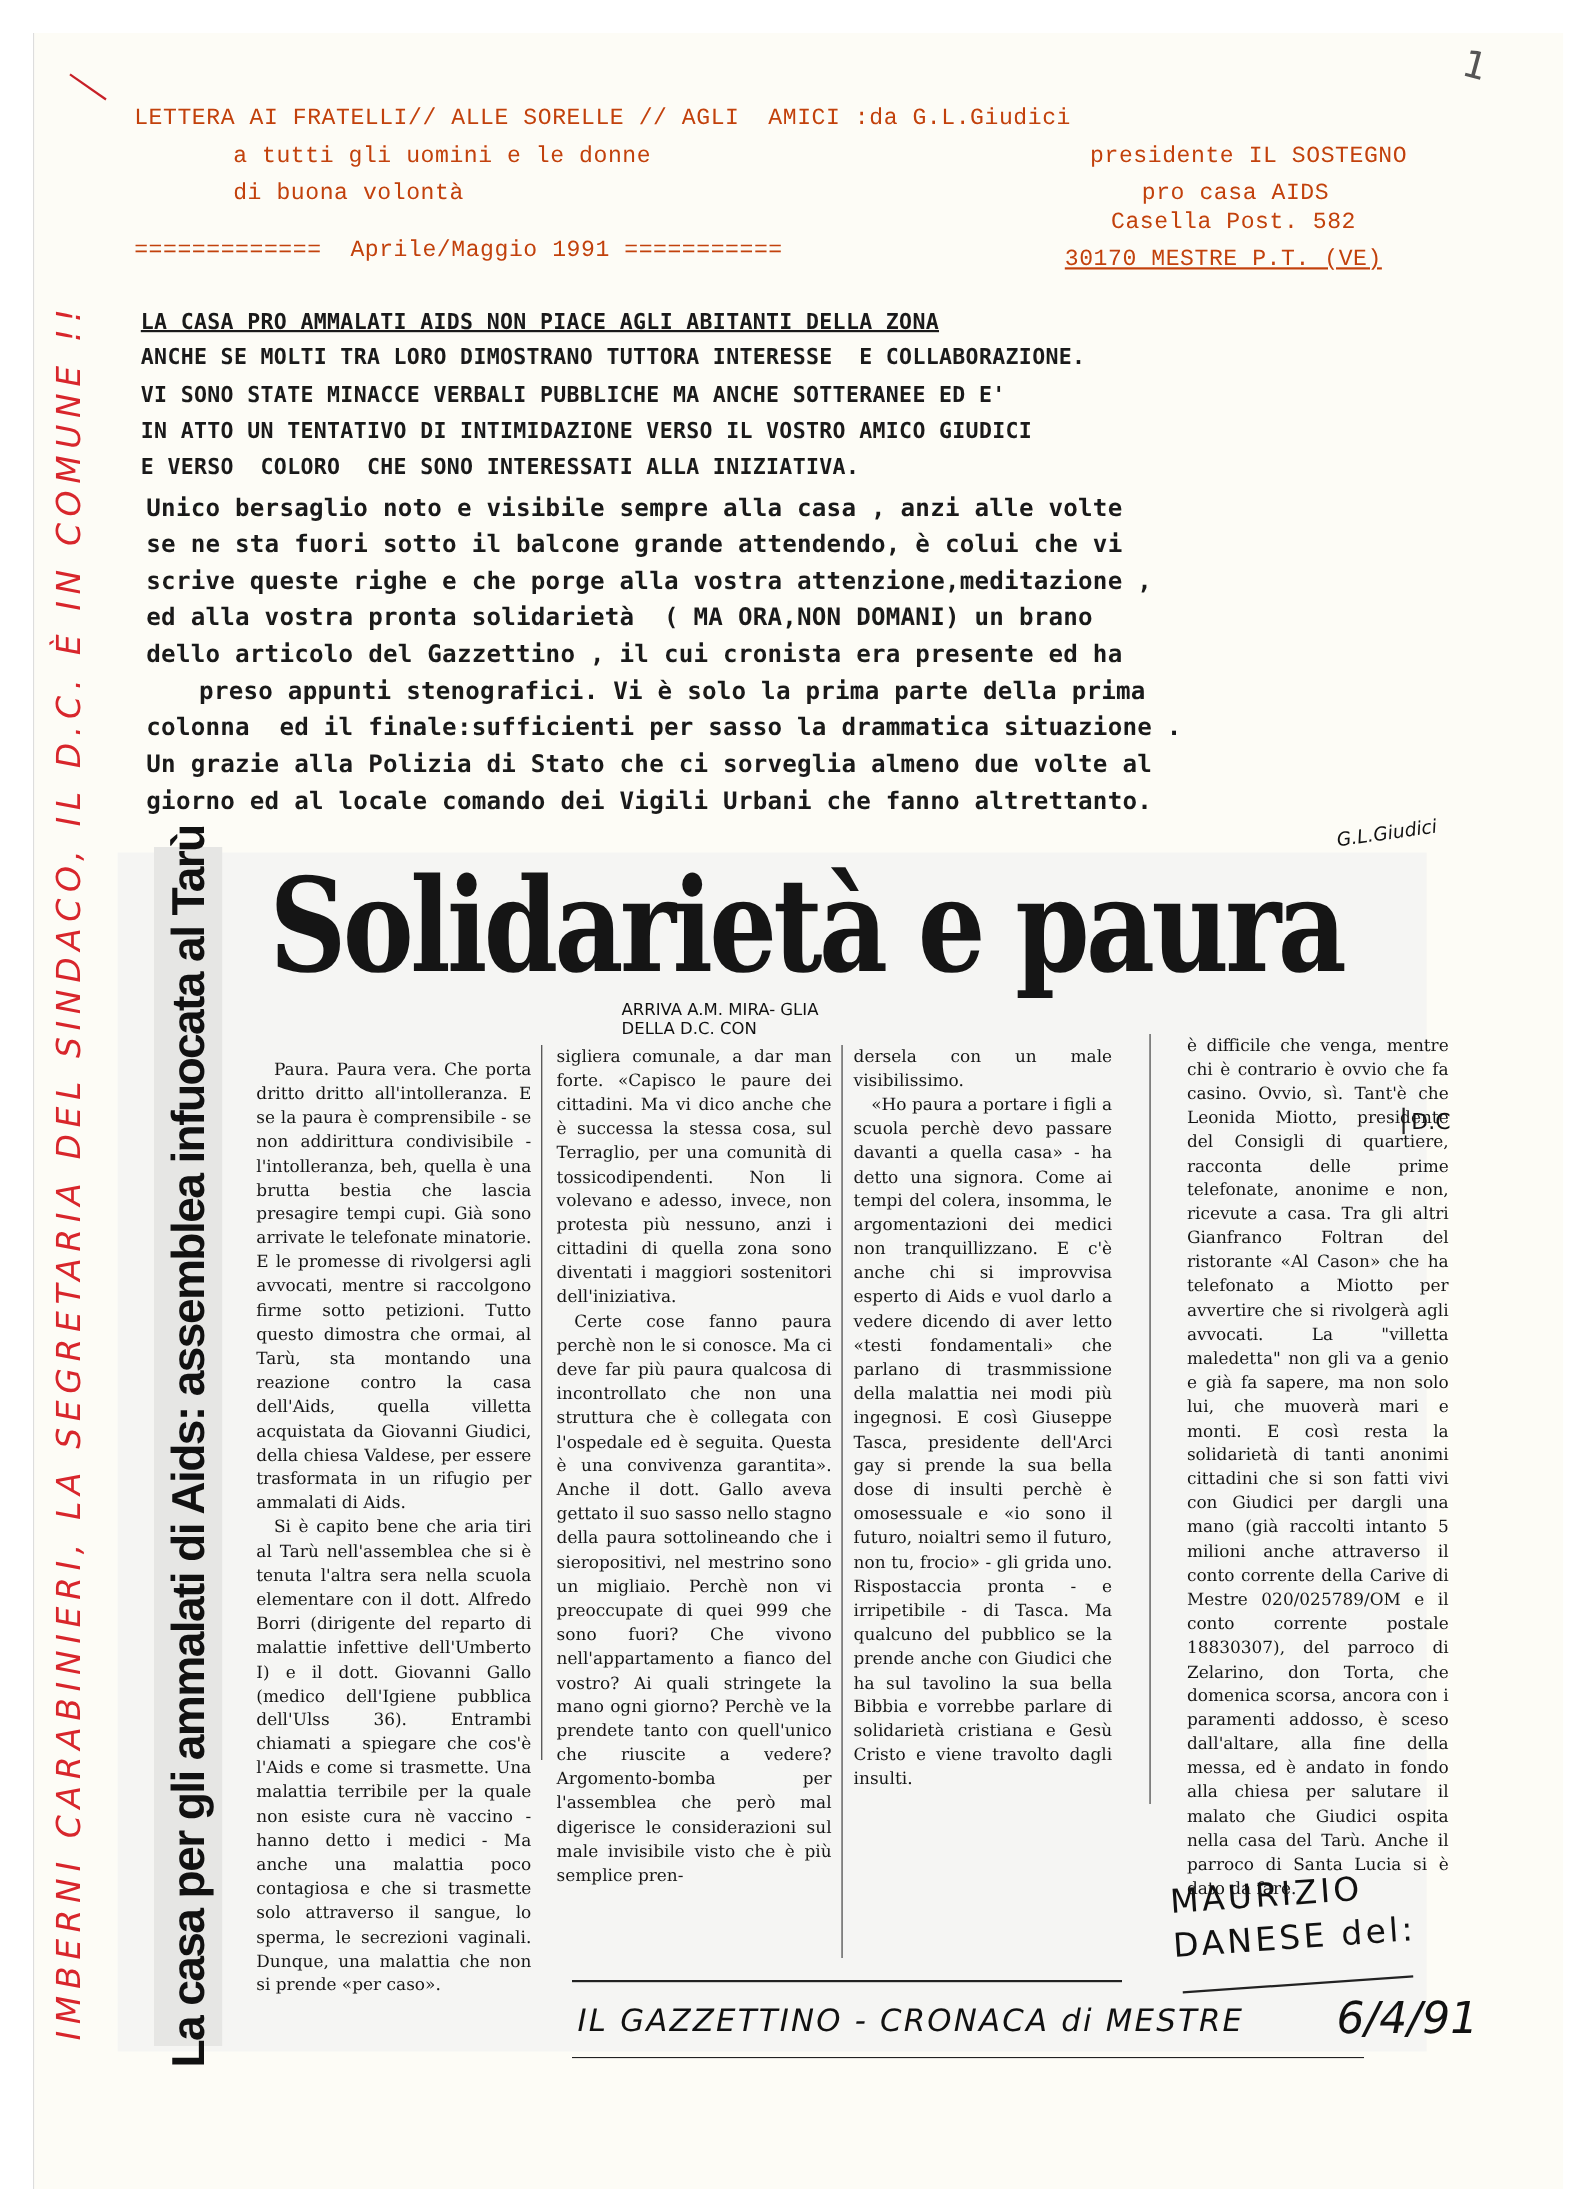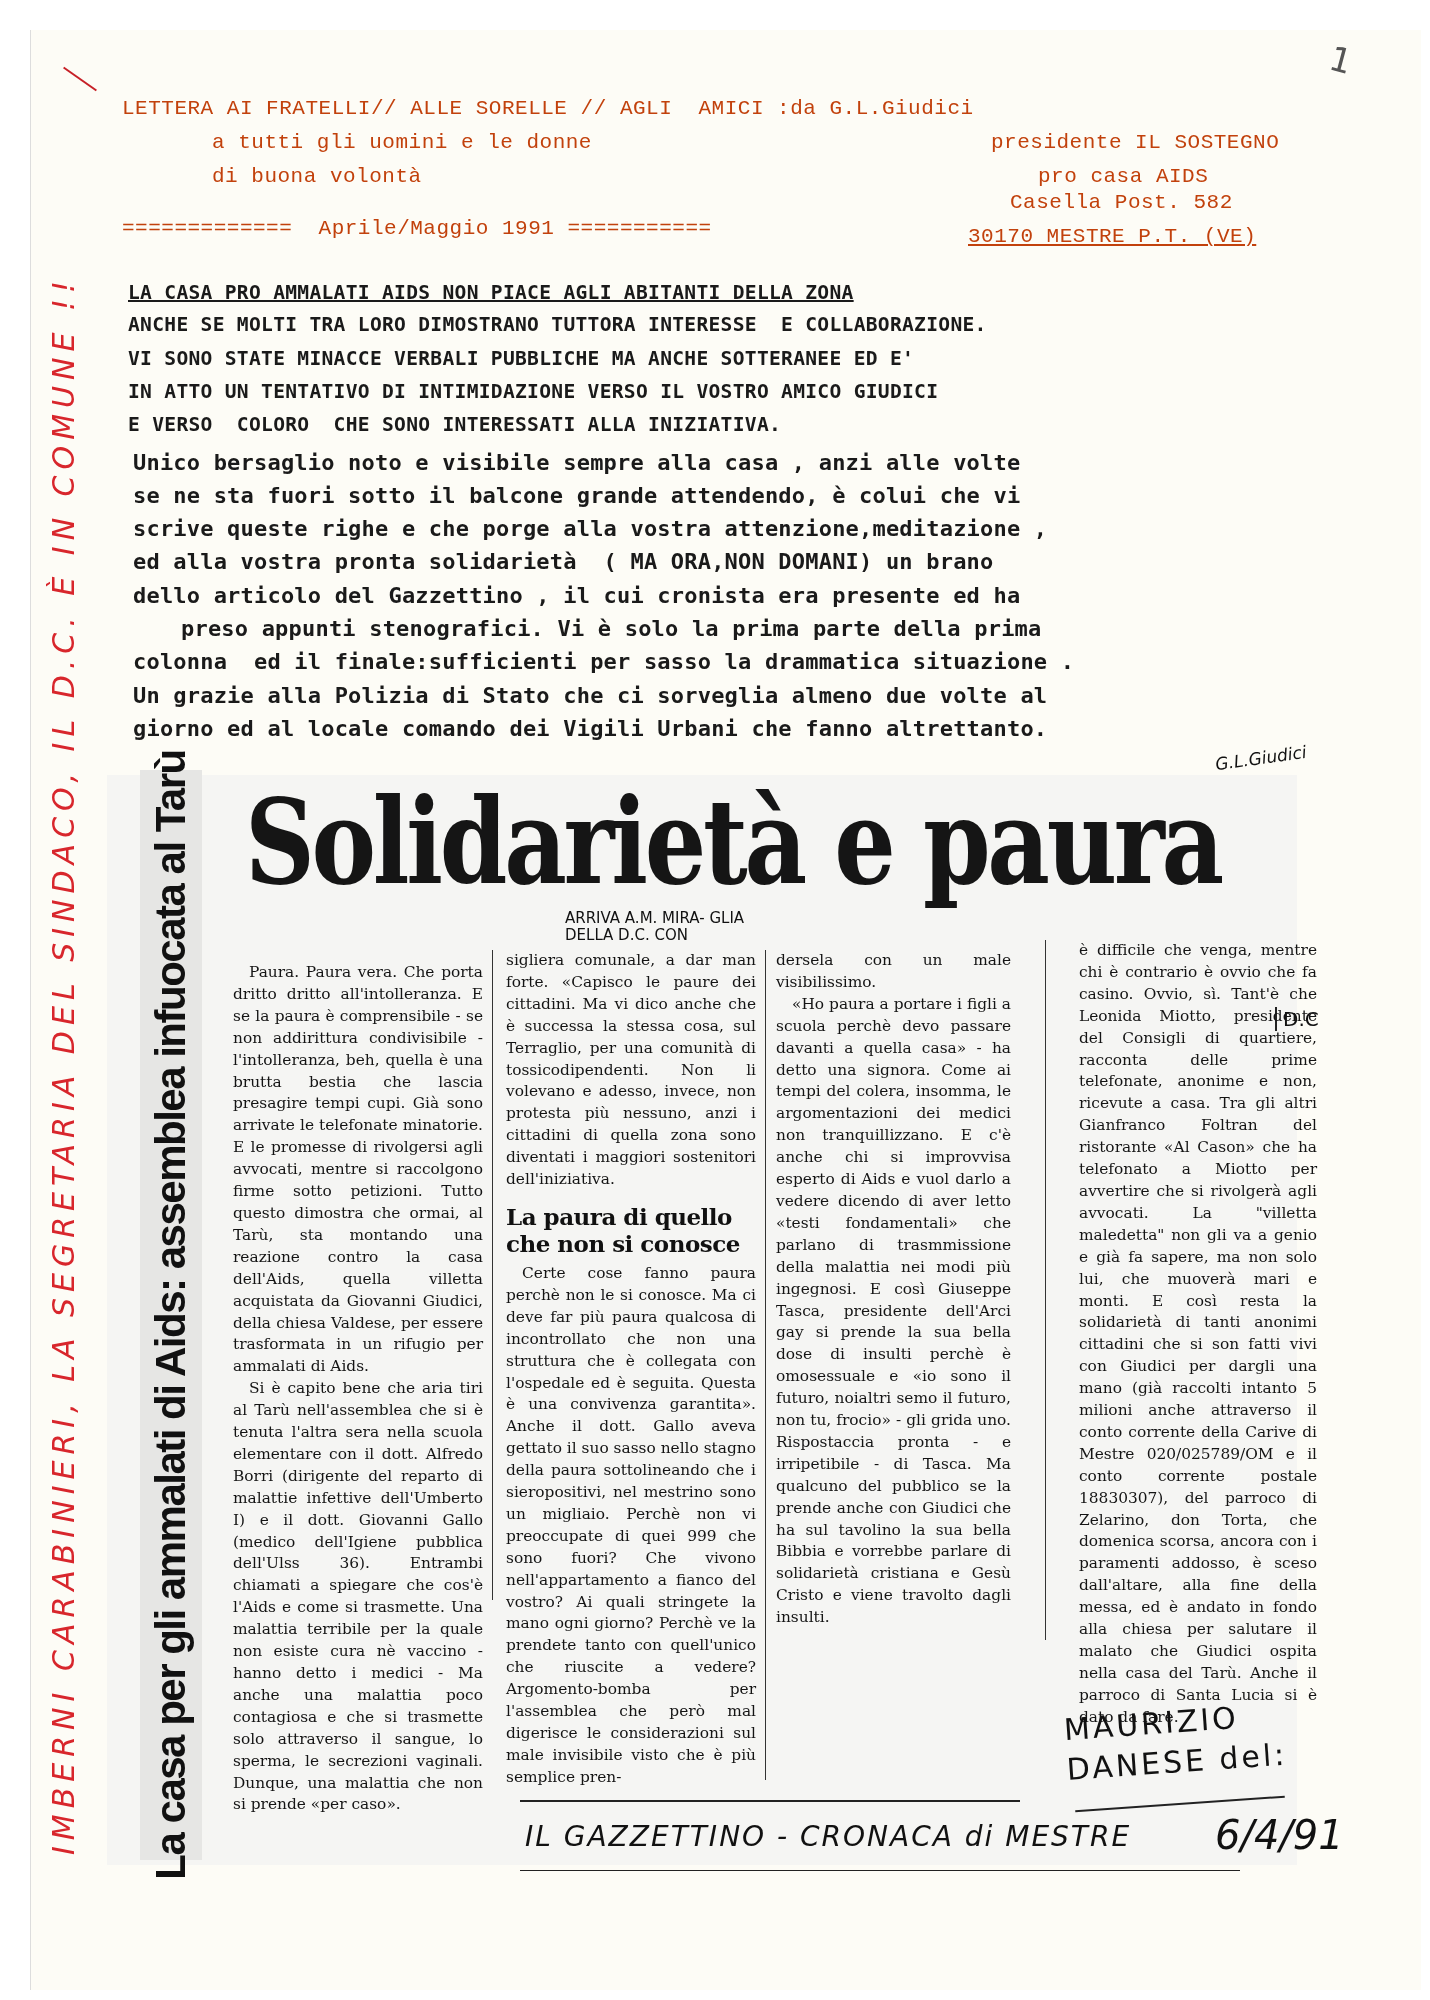--- a/index.html
+++ b/index.html
@@ -118,21 +118,20 @@
 <div class="hand" style="left:1275px;top:1007px;font-size:20px;font-style:normal;border-left:2px solid #222;padding-left:6px;">D.C</div>
 
 <div class="col" style="left:233px;top:962px;width:250px;">
   <p class="ind">Paura. Paura vera. Che porta dritto dritto all'intolleranza. E se la paura è comprensibile - se non addirittura condivisibile - l'intolleranza, beh, quella è una brutta bestia che lascia presagire tempi cupi. Già sono arrivate le telefonate minatorie. E le promesse di rivolgersi agli avvocati, mentre si raccolgono firme sotto petizioni. Tutto questo dimostra che ormai, al Tarù, sta montando una reazione contro la casa dell'Aids, quella villetta acquistata da Giovanni Giudici, della chiesa Valdese, per essere trasformata in un rifugio per ammalati di Aids.</p>
   <p class="ind">Si è capito bene che aria tiri al Tarù nell'assemblea che si è tenuta l'altra sera nella scuola elementare con il dott. Alfredo Borri (dirigente del reparto di malattie infettive dell'Umberto I) e il dott. Giovanni Gallo (medico dell'Igiene pubblica dell'Ulss 36). Entrambi chiamati a spiegare che cos'è l'Aids e come si trasmette. Una malattia terribile per la quale non esiste cura nè vaccino - hanno detto i medici - Ma anche una malattia poco contagiosa e che si trasmette solo attraverso il sangue, lo sperma, le secrezioni vaginali. Dunque, una malattia che non si prende «per caso».</p>
 </div>
 <div class="col-rule" style="left:492px;top:950px;height:650px;"></div>
 
 <div class="col" style="left:506px;top:950px;width:250px;">
   <p>sigliera comunale, a dar man forte. «Capisco le paure dei cittadini. Ma vi dico anche che è successa la stessa cosa, sul Terraglio, per una comunità di tossicodipendenti. Non li volevano e adesso, invece, non protesta più nessuno, anzi i cittadini di quella zona sono diventati i maggiori sostenitori dell'iniziativa.</p>
-  <div class="subhead">La paura di quello che non si conosce</div>
   <p class="ind">Certe cose fanno paura perchè non le si conosce. Ma ci deve far più paura qualcosa di incontrollato che non una struttura che è collegata con l'ospedale ed è seguita. Questa è una convivenza garantita». Anche il dott. Gallo aveva gettato il suo sasso nello stagno della paura sottolineando che i sieropositivi, nel mestrino sono un migliaio. Perchè non vi preoccupate di quei 999 che sono fuori? Che vivono nell'appartamento a fianco del vostro? Ai quali stringete la mano ogni giorno? Perchè ve la prendete tanto con quell'unico che riuscite a vedere? Argomento-bomba per l'assemblea che però mal digerisce le considerazioni sul male invisibile visto che è più semplice pren-</p>
 </div>
 <div class="col-rule" style="left:765px;top:950px;height:830px;"></div>
 
 <div class="col" style="left:776px;top:950px;width:235px;">
   <p>dersela con un male visibilissimo.</p>
   <p class="ind">«Ho paura a portare i figli a scuola perchè devo passare davanti a quella casa» - ha detto una signora. Come ai tempi del colera, insomma, le argomentazioni dei medici non tranquillizzano. E c'è anche chi si improvvisa esperto di Aids e vuol darlo a vedere dicendo di aver letto «testi fondamentali» che parlano di trasmmissione della malattia nei modi più ingegnosi. E così Giuseppe Tasca, presidente dell'Arci gay si prende la sua bella dose di insulti perchè è omosessuale e «io sono il futuro, noialtri semo il futuro, non tu, frocio» - gli grida uno. Rispostaccia pronta - e irripetibile - di Tasca. Ma qualcuno del pubblico se la prende anche con Giudici che ha sul tavolino la sua bella Bibbia e vorrebbe parlare di solidarietà cristiana e Gesù Cristo e viene travolto dagli insulti.</p>
 </div>
 <div class="col-rule" style="left:1045px;top:940px;height:700px;"></div>
 

